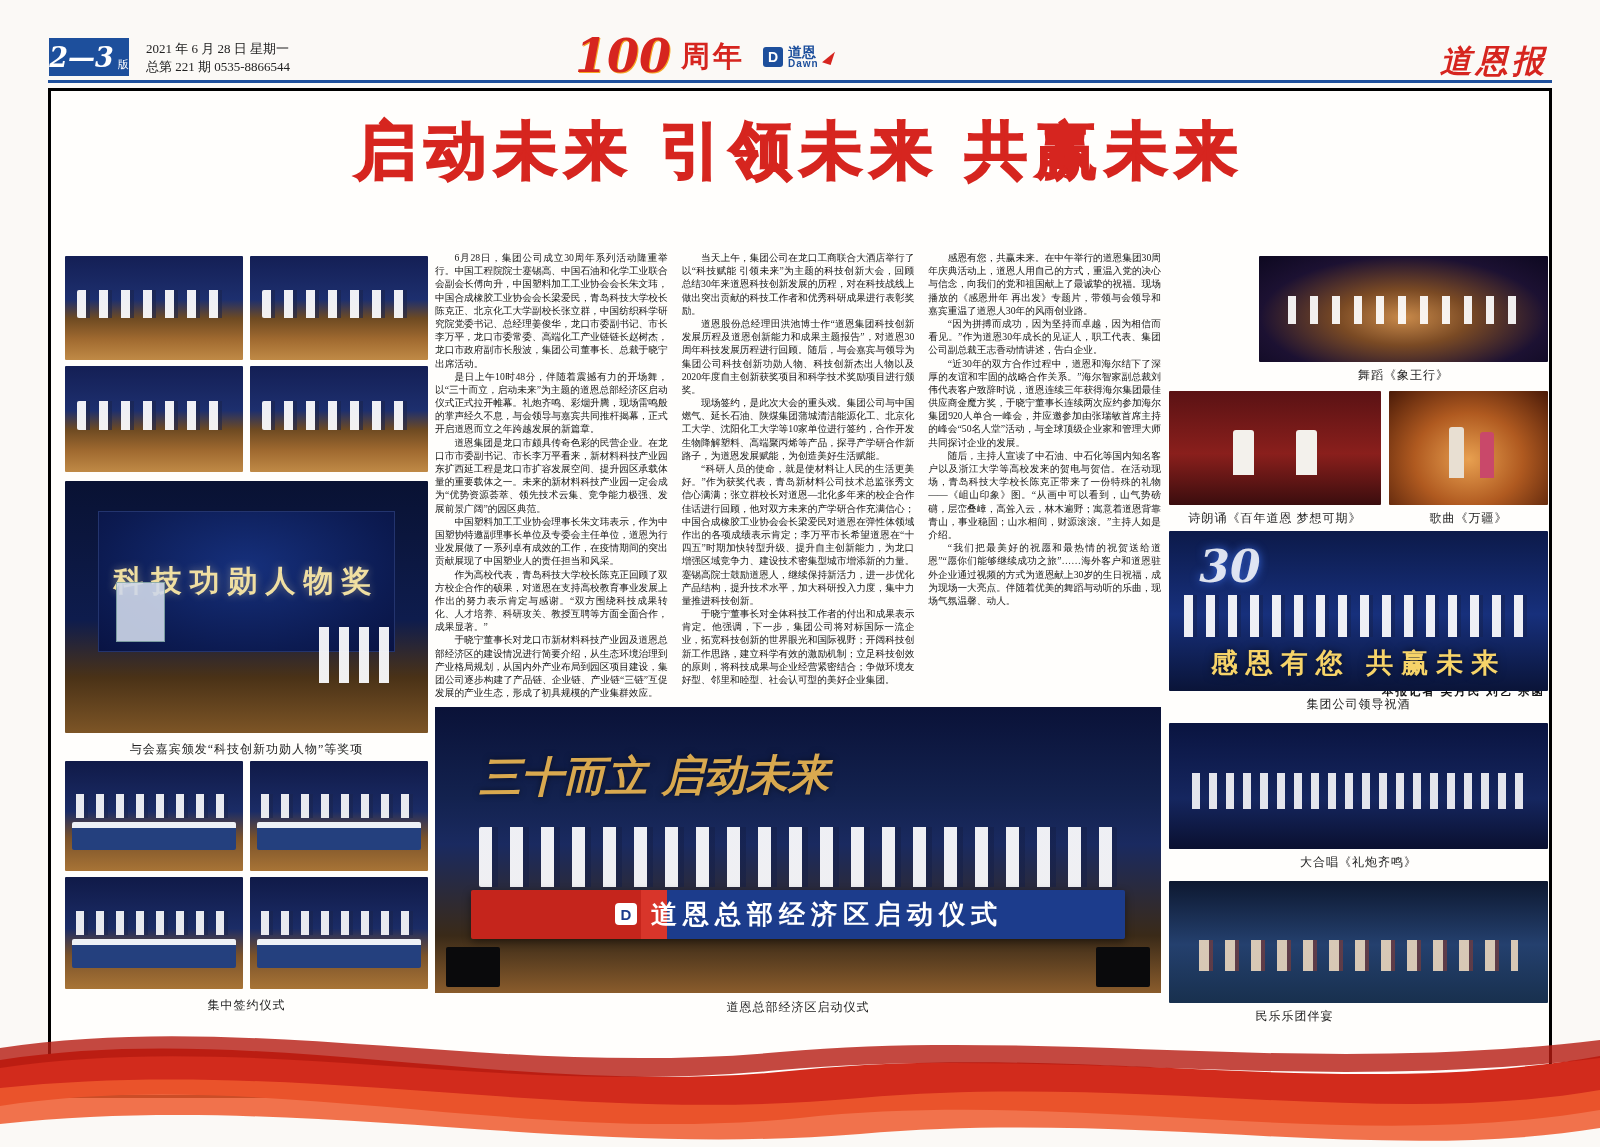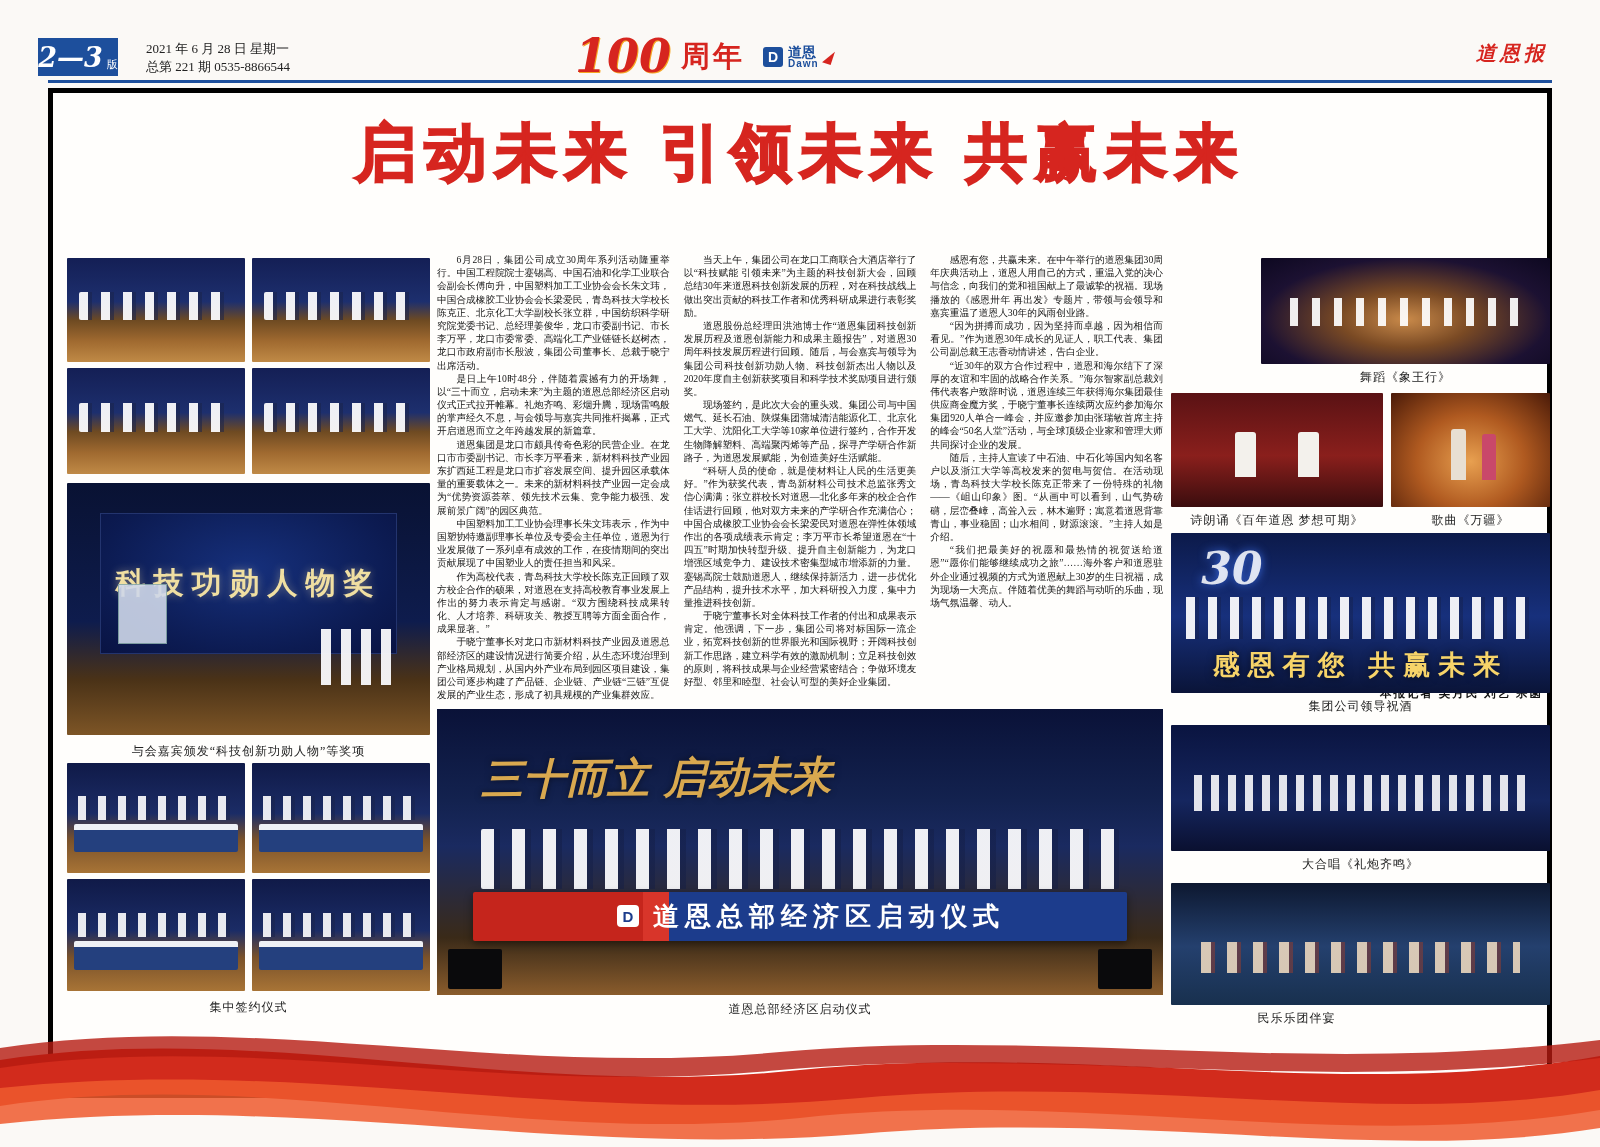--- a/index.html
+++ b/index.html
@@ -1,43 +1,43 @@
 <!DOCTYPE html>
 <html><head>
 <meta charset="utf-8">
 <style>
   html,body{margin:0;padding:0;}
   body{background:#e9e6e0;}
   .page{position:relative;width:1600px;height:1147px;background:#fbf9f6;overflow:hidden;
         font-family:"Liberation Sans",sans-serif;}
   
-  .ed-box{position:absolute;left:38px;top:38px;width:80px;height:38px;background:#1d4f9c;
+  .ed-box{position:absolute;left:49px;top:38px;width:80px;height:38px;background:#1d4f9c;
           color:#fff;display:flex;align-items:center;justify-content:center;gap:4px;}
   .ed-num{font-family:"DejaVu Serif",serif;font-size:27px;font-weight:bold;font-style:italic;line-height:1;}
   .ed-suffix{font-size:11px;align-self:flex-end;margin-bottom:4px;}
   .date-block{position:absolute;left:146px;top:40px;font-family:"Liberation Serif",serif;
               font-size:13px;color:#222;line-height:1.35;}
   .slogan{position:absolute;left:575px;top:36px;display:flex;align-items:center;gap:10px;color:#d6251f;}
   .slogan-txt{font-family:"DejaVu Serif",serif;font-weight:bold;font-size:29px;letter-spacing:3px;}
   .slogan-100{font-family:"DejaVu Serif",serif;font-weight:bold;font-style:italic;font-size:46px;
               line-height:.9;text-shadow:1px 1px 0 #f5a623;}
   .dawn-logo{display:flex;align-items:center;gap:5px;margin-left:8px;}
   .dawn-mark{width:20px;height:20px;background:#1d4f9c;color:#fff;font-weight:bold;font-size:14px;
              display:flex;align-items:center;justify-content:center;border-radius:3px;}
   .dawn-words{display:flex;flex-direction:column;line-height:1;color:#1d4f9c;}
   .dawn-cn{font-size:14px;font-weight:bold;}
   .dawn-en{font-size:10px;font-weight:bold;letter-spacing:1px;}
   .dawn-swoosh{width:0;height:0;border-left:9px solid transparent;border-bottom:14px solid #d6251f;
                transform:rotate(18deg);}
   .masthead{position:absolute;right:52px;top:40px;color:#d6251f;font-family:"DejaVu Serif",serif;
-            font-size:20px;font-weight:bold;letter-spacing:4px;font-style:italic;margin-left:36px;}
+            font-size:32px;font-weight:bold;letter-spacing:4px;font-style:italic;margin-left:36px;}
   .blue-rule{position:absolute;left:48px;top:80px;width:1504px;height:3px;background:#1d4f9c;}
   
   .main-frame{position:absolute;left:48px;top:88px;width:1504px;height:1010px;
-              border:5px solid #000000;background:#fffefc;box-sizing:border-box;}
+              border:3px solid #000000;background:#fffefc;box-sizing:border-box;}
   .headline{position:absolute;left:0;top:18px;width:100%;text-align:center;color:#d6251f;
             font-size:62px;font-weight:900;letter-spacing:8px;font-family:"Liberation Sans",sans-serif;
             -webkit-text-stroke:2px #d6251f;}
   .subheadline{position:absolute;left:0;top:98px;width:100%;text-align:center;color:#0f0f0f;
                font-family:"Liberation Serif",serif;font-size:30px;letter-spacing:2px;}
   
   .ph{position:absolute;overflow:hidden;border-radius:1px;}
   .ph-stage{background:linear-gradient(180deg,#141f55 0%,#1d2f6e 42%,#6e4a22 60%,#a06a30 80%,#c08a46 100%);}
   .ph-stage::before{content:"";position:absolute;left:7%;right:7%;top:33%;height:27%;
       background:repeating-linear-gradient(90deg,rgba(250,250,252,.95) 0 9px,rgba(25,35,75,.55) 9px 13px,rgba(25,35,75,0) 13px 22px);

